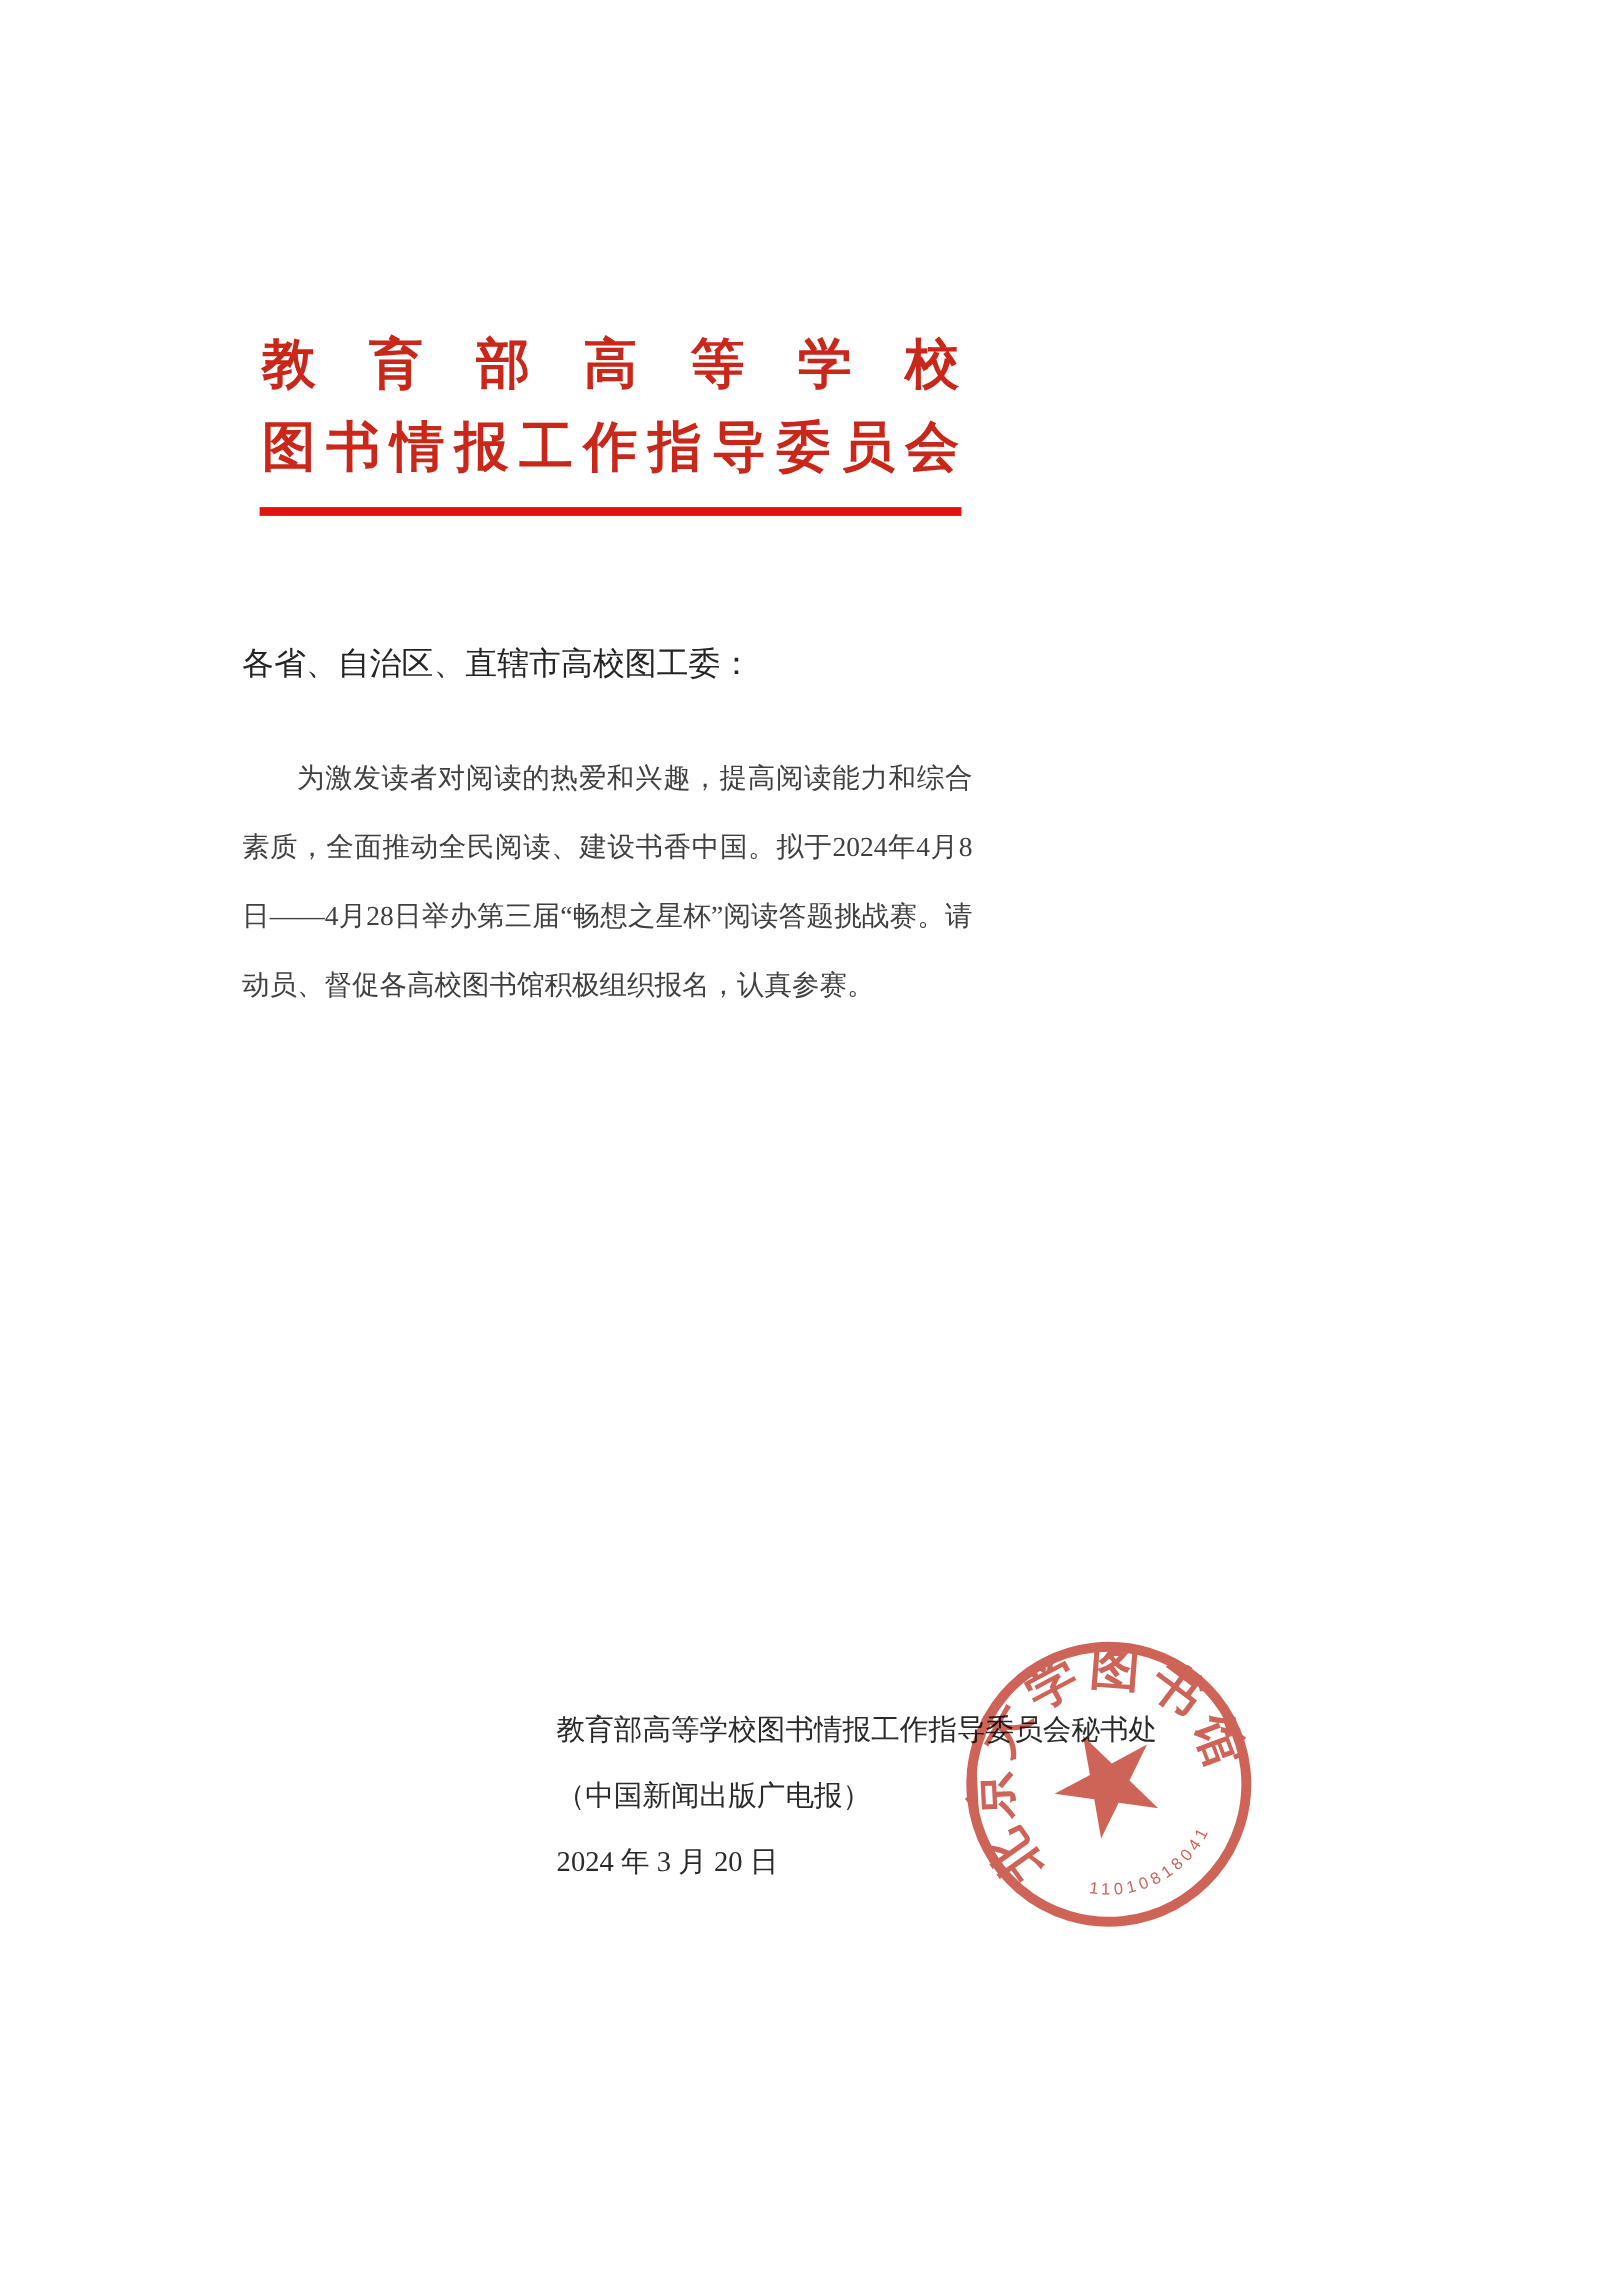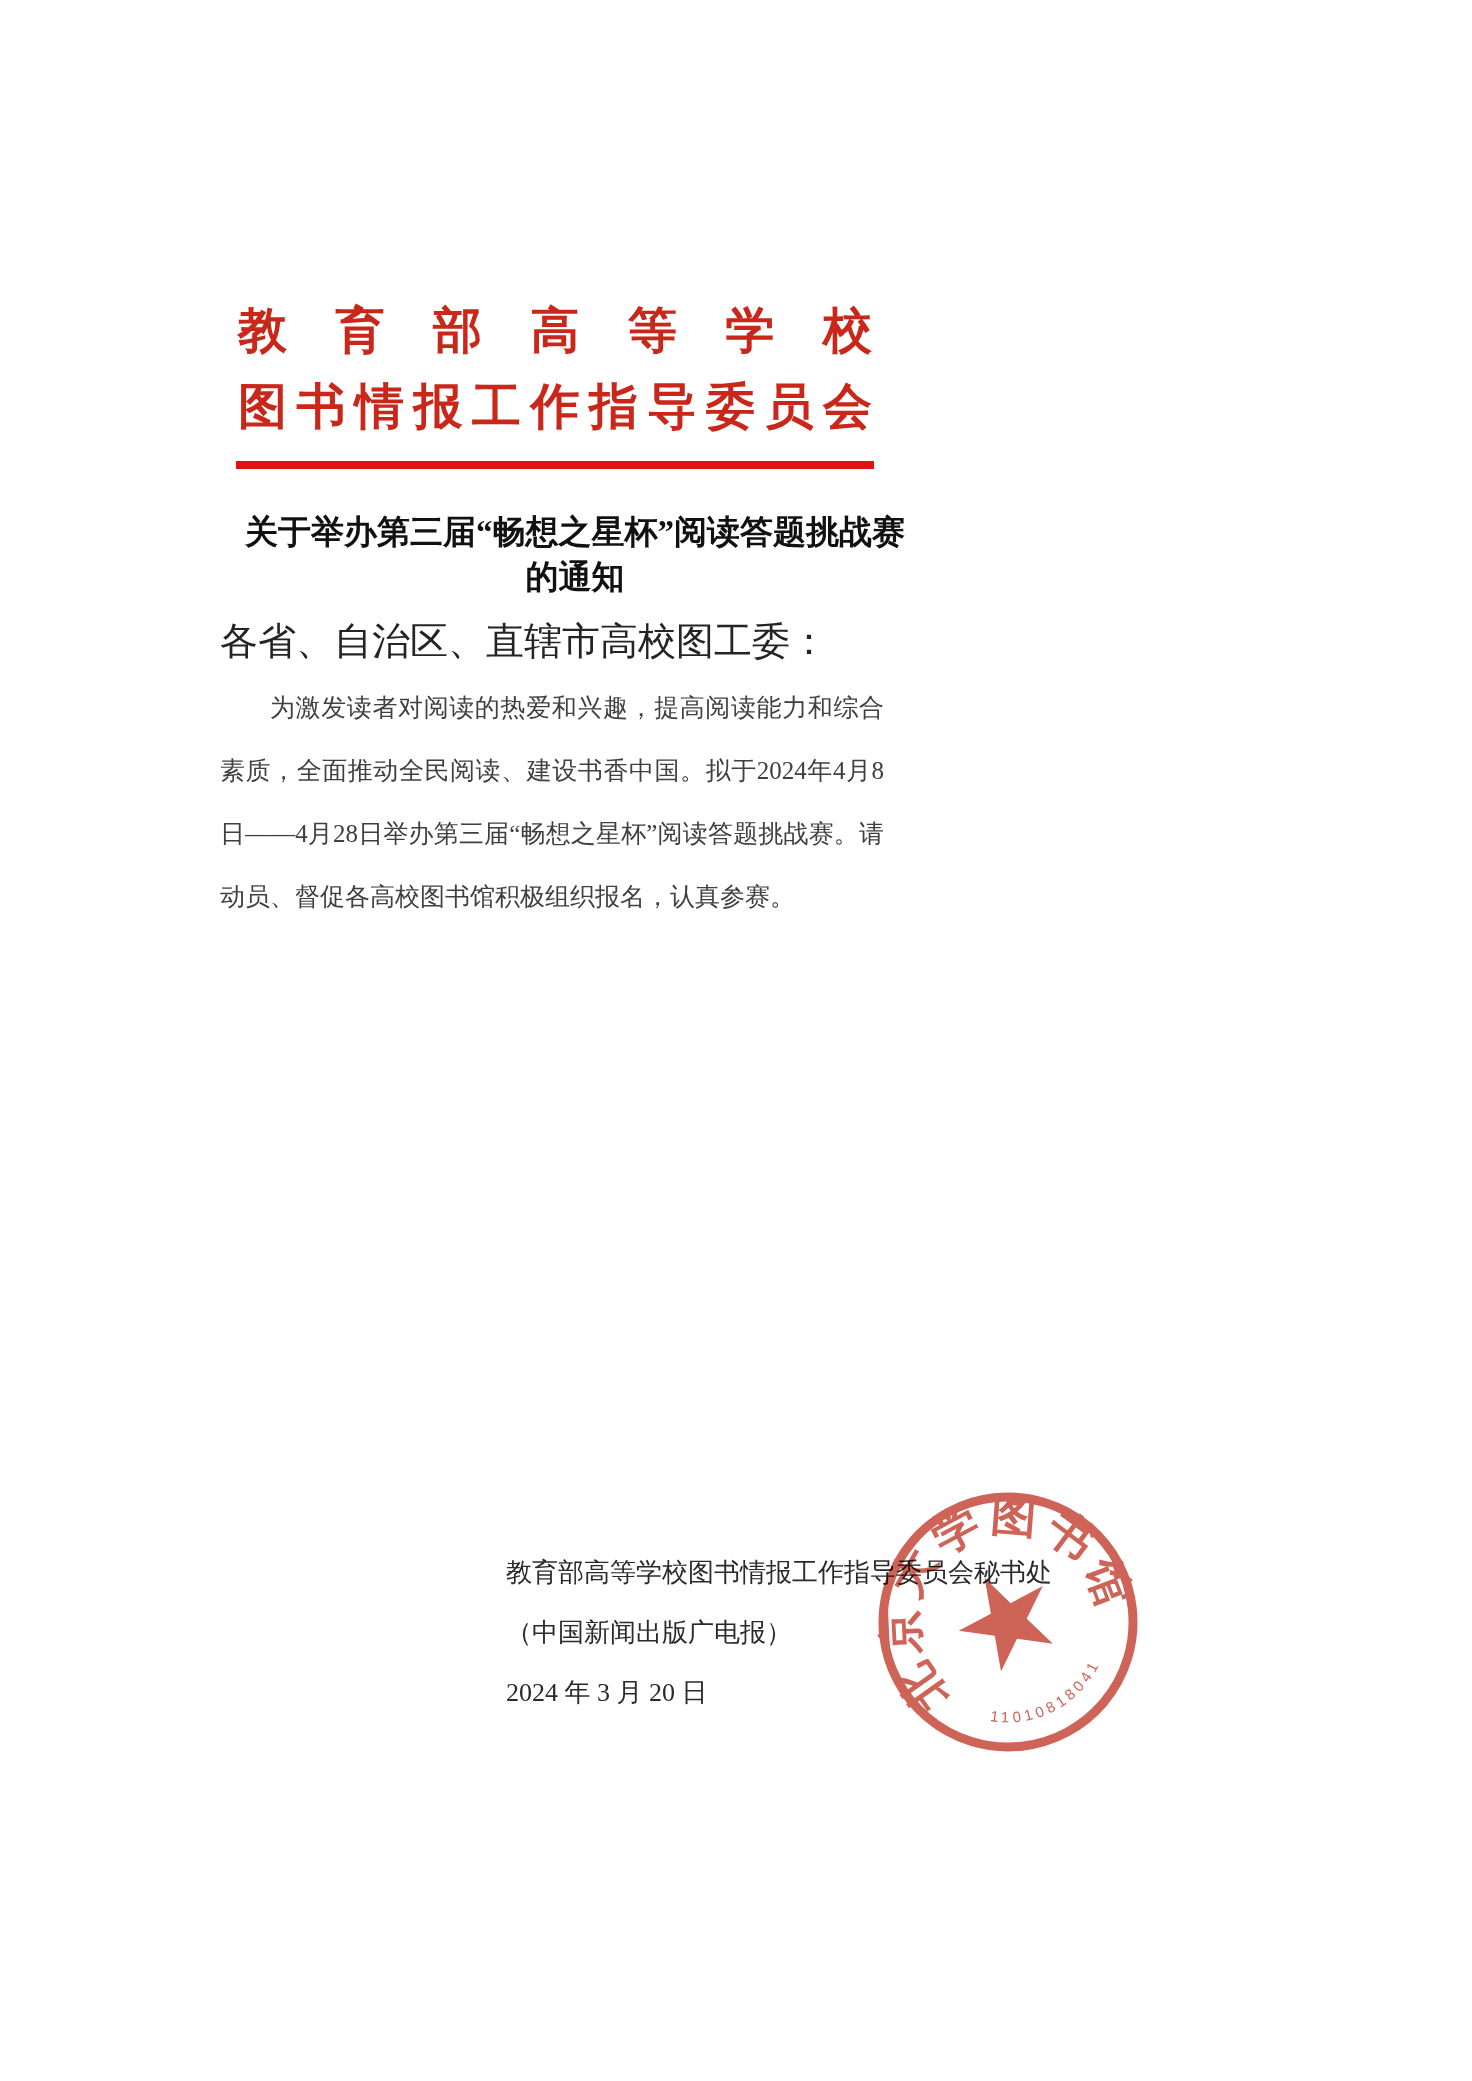--- a/index.html
+++ b/index.html
@@ -25,22 +25,22 @@
   }
   .rule{
     position:absolute;left:236px;top:461px;width:638px;height:8px;
   }
   
   .doc-title{
     position:absolute;left:230px;top:510px;width:690px;
     text-align:center;font-size:33px;font-weight:bold;color:#111111;
   }
   .addressee{
-    position:absolute;left:220px;top:616px;
-    font-size:38px;color:#242424;
+    position:absolute;left:220px;top:584px;
+    font-size:29px;color:#242424;
   }
   .body-text{
     position:absolute;left:220px;top:676px;width:664px;
     font-size:25px;line-height:63px;text-align:justify;color:#404040;
   }
   .body-text p{margin:0 0 36px 0;text-indent:2em;}
   .body-text p.para-3{margin-top:16px;}
   
   .signature{
     position:absolute;right:292px;top:1543px;
@@ -60,21 +60,20 @@
 <body>
 
 <div class="page">
 
   <div class="letterhead" style="color: rgb(201, 39, 26);">
     <div class="lh-line1">教育部高等学校</div>
     <div class="lh-line2">图书情报工作指导委员会</div>
   </div>
   <div class="rule" style="background: rgb(224, 18, 18);"></div>
 
-  <div class="doc-title">关于举办第三届“畅想之星杯”阅读答题挑战赛的通知</div>
 
   <div class="addressee">各省、自治区、直辖市高校图工委：</div>
 
   <div class="body-text">
     <p class="para-1">为激发读者对阅读的热爱和兴趣，提高阅读能力和综合素质，全面推动全民阅读、建设书香中国。拟于2024年4月8日——4月28日举办第三届“畅想之星杯”阅读答题挑战赛。请动员、督促各高校图书馆积极组织报名，认真参赛。</p>
   </div>
 
   <div class="signature">
     <div class="sig-org">教育部高等学校图书情报工作指导委员会秘书处</div>
     <div class="sig-note">（中国新闻出版广电报）</div>

